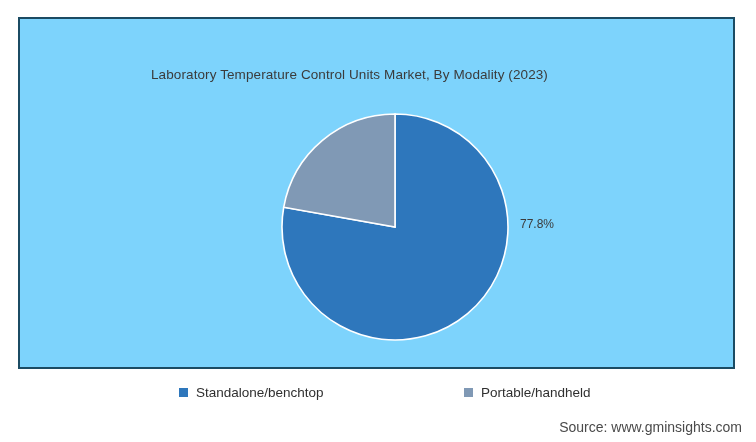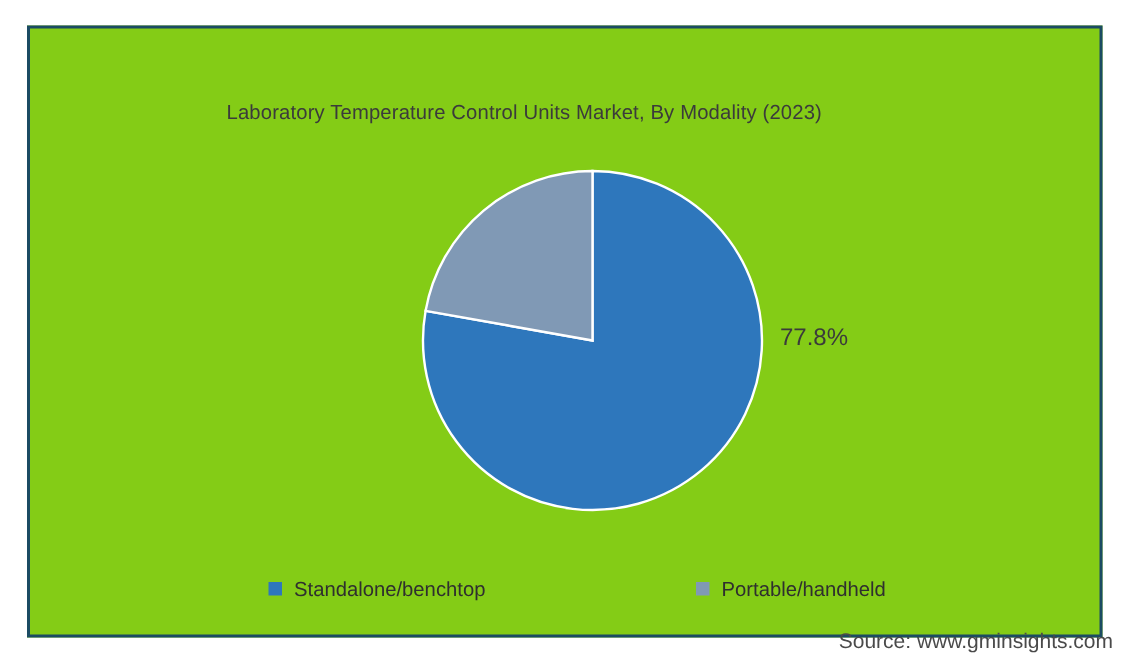--- a/index.html
+++ b/index.html
@@ -12,24 +12,24 @@
     height: 442px;
     font-family: "Liberation Sans", sans-serif;
     overflow: hidden;
   }
 
   .chart-frame {
     position: absolute;
     left: 18px;
     top: 17px;
     width: 717px;
-    height: 408px;
+    height: 352px;
     box-sizing: border-box;
     border: 2px solid #1b4b63;
-    background: #84cc16;
+    background: #7dd3fc;
   }
 
   .chart-title {
     position: absolute;
     left: 131px;
     top: 48px;
     width: 500px;
     font-size: 13.5px;
     color: #3b3b3b;
     letter-spacing: 0.1px;
@@ -47,21 +47,21 @@
     display: block;
     width: 226px;
     height: 226px;
     overflow: visible;
   }
 
   .pct-label {
     position: absolute;
     left: 500px;
     top: 198px;
-    font-size: 16px;
+    font-size: 12px;
     color: #3b3b3b;
     white-space: nowrap;
   }
 
   .legend {
     position: absolute;
     left: 0;
     top: 366px;
     width: 756px;
     height: 22px;

